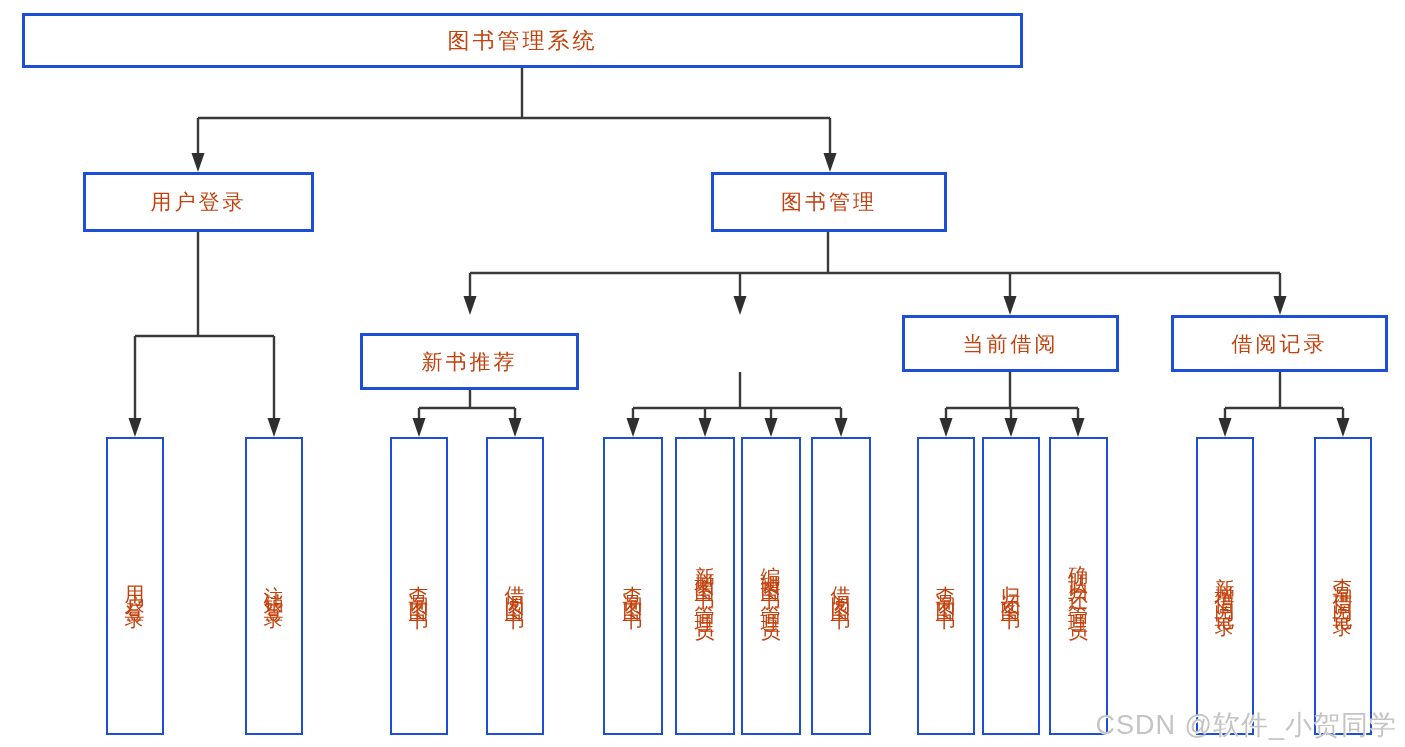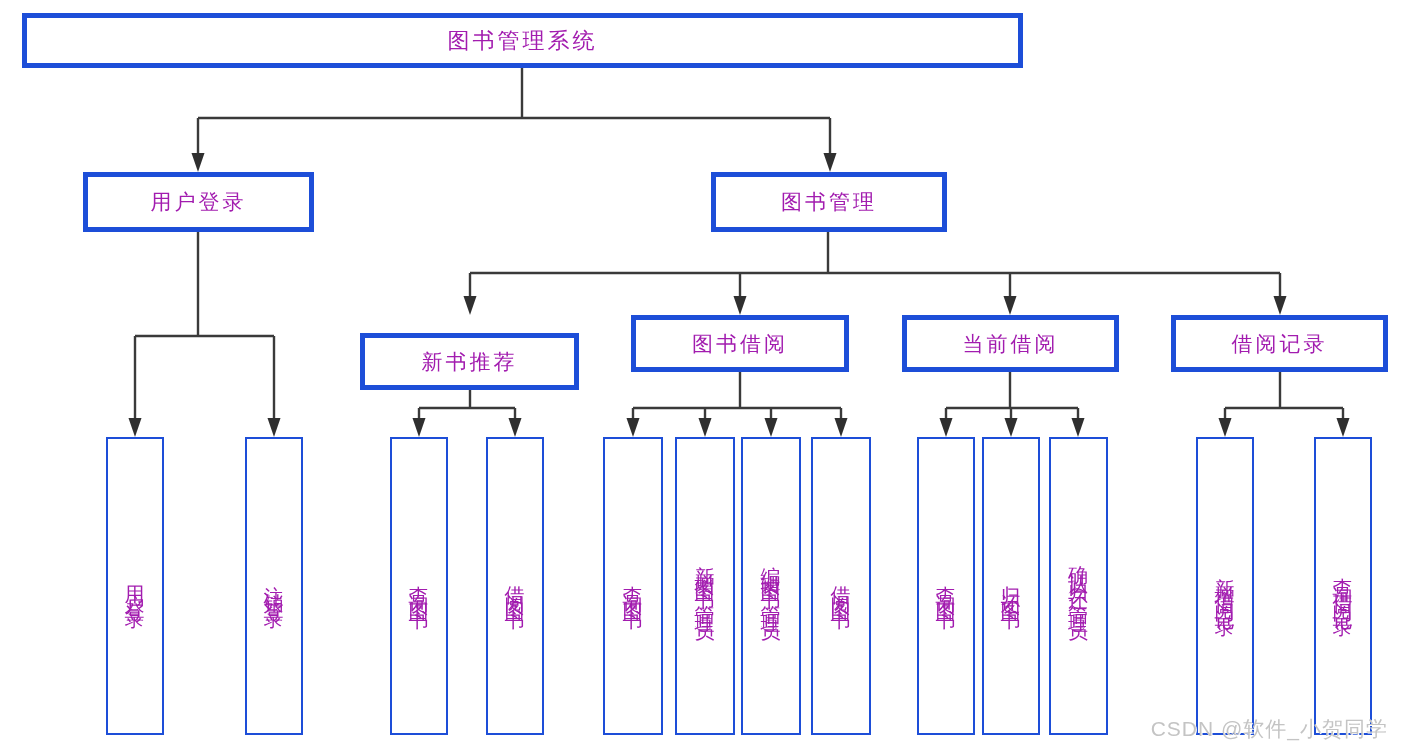--- a/index.html
+++ b/index.html
@@ -8,40 +8,40 @@
     width:1405px;height:747px;
     background:#ffffff;
     font-family:"Liberation Sans","DejaVu Sans",sans-serif;
     overflow:hidden;
   }
   #wires{position:absolute;left:0;top:0;width:1405px;height:747px;}
   .node{
     position:absolute;
     box-sizing:border-box;
     background:#ffffff;
-    border:5px solid #1d4ed8;
+    border:3px solid #1d4ed8;
     display:flex;align-items:center;justify-content:center;
-    color:#a21caf;
+    color:#c2410c;
     text-align:center;
   }
   .node.h{font-size:21px;letter-spacing:3px;}
   .node.h.root{font-size:22px;}
   .node.v{
     border-width:2.5px;
     writing-mode:vertical-rl;
     text-orientation:mixed;
     font-size:20px;
     letter-spacing:8px;
     line-height:1.0;
   }
   .node span{display:block;}
   #watermark{
     position:absolute;
-    right:17px;bottom:4px;
-    font-size:21px;
+    right:8px;bottom:4px;
+    font-size:27px;
     color:#c4c4c4;
     letter-spacing:1px;
     text-shadow:1px 1px 0 #ffffff;
     white-space:nowrap;
   }
 </style>
 </head>
 <body>
 
 <div id="canvas">
@@ -93,23 +93,20 @@
   <div class="node h" style="left:83px;top:172px;width:231px;height:60px;">
     <span>用户登录</span>
   </div>
   <div class="node h" style="left:711px;top:172px;width:236px;height:60px;">
     <span>图书管理</span>
   </div>
 
   <div class="node h" style="left:360px;top:333px;width:219px;height:57px;">
     <span>新书推荐</span>
   </div>
-  <div class="node h" style="left:631px;top:315px;width:218px;height:57px;">
-    <span>图书借阅</span>
-  </div>
   <div class="node h" style="left:902px;top:315px;width:217px;height:57px;">
     <span>当前借阅</span>
   </div>
   <div class="node h" style="left:1171px;top:315px;width:217px;height:57px;">
     <span>借阅记录</span>
   </div>
 
   <div class="node v" style="left:106px;top:437px;width:58px;height:298px;">
     <span>用户登录</span>
   </div>

